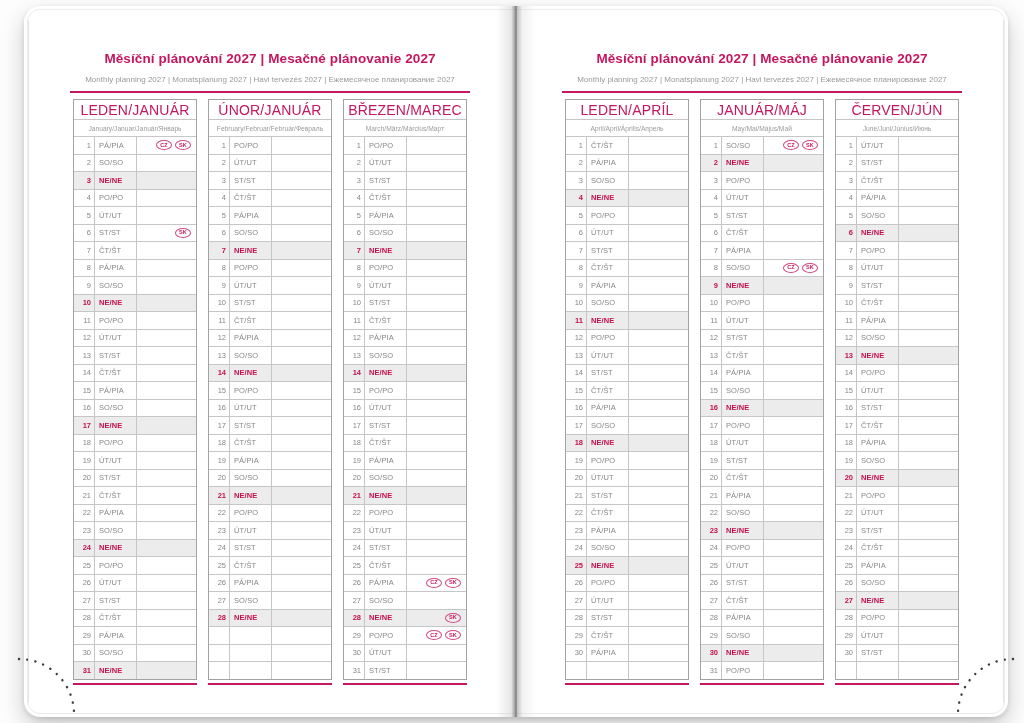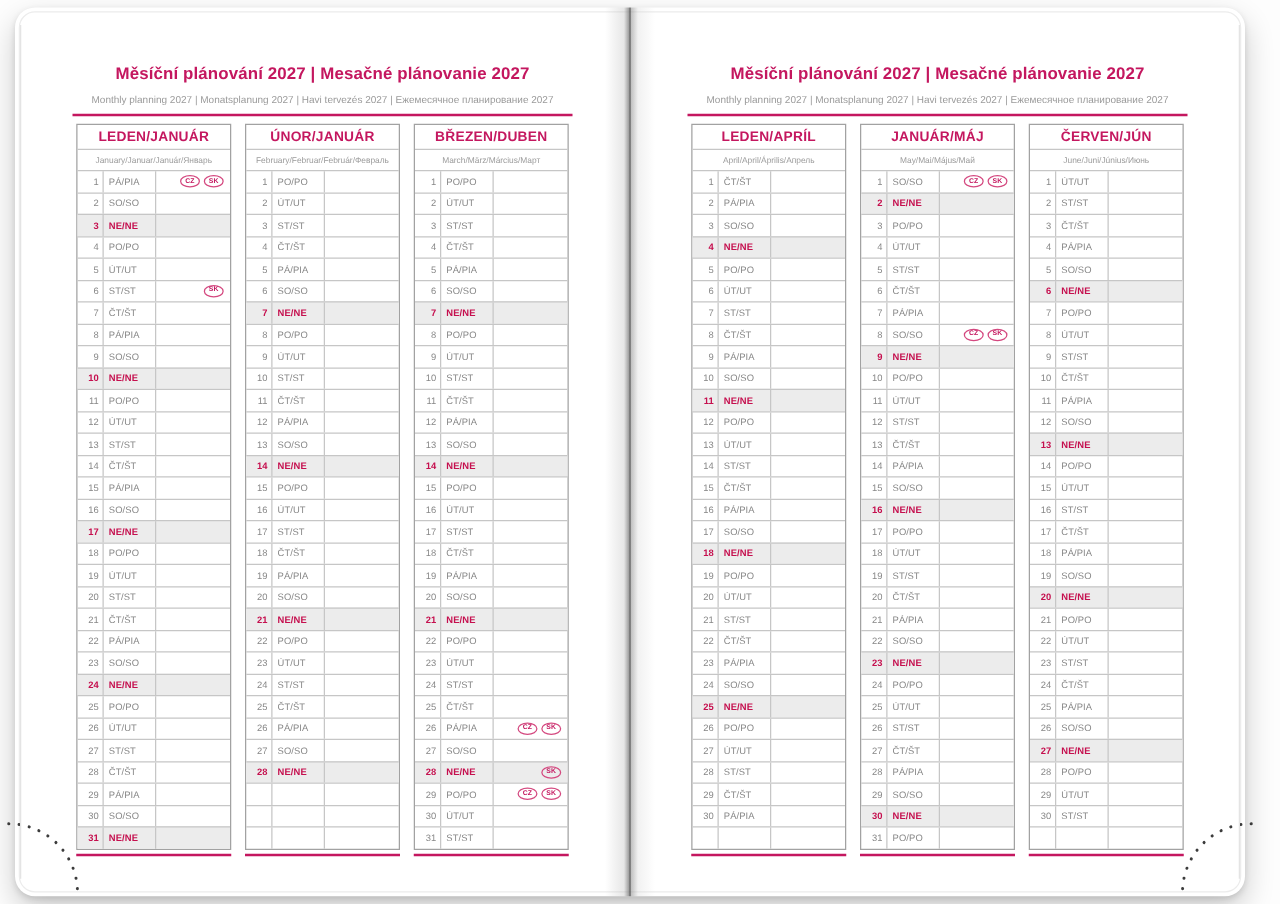--- a/index.html
+++ b/index.html
@@ -3,21 +3,21 @@
 <meta charset="utf-8">
 <style>
   html,body{margin:0;padding:0;}
   body{
     width:1024px;height:723px;overflow:hidden;
     background:#fdfdfd;
     font-family:"Liberation Sans", sans-serif;
     position:relative;
   }
   .book{
-    position:absolute;left:12px;top:6px;width:984px;height:711px;
+    position:absolute;left:24px;top:6px;width:984px;height:711px;
     display:flex;background:#ffffff;border-radius:16px;
     box-shadow:0 10px 24px rgba(0,0,0,0.20), 0 2px 5px rgba(0,0,0,0.12);
   }
   .book::before{ 
     content:"";position:absolute;inset:3px;border:1px solid #ececec;border-radius:13px;pointer-events:none;
   }
   .page{position:relative;width:492px;height:711px;box-sizing:border-box;padding-top:36px;}
   .page.left::after{content:"";position:absolute;left:4px;top:14px;bottom:14px;width:1px;background:#e4e4e4;}
   .page.right::after{content:"";position:absolute;right:4px;top:14px;bottom:14px;width:1px;background:#e4e4e4;}
   .gutter{
@@ -32,21 +32,21 @@
       rgba(210,210,210,0.30) 66%,
       rgba(255,255,255,0) 100%);
   }
   .title{font-size:13.5px;font-weight:bold;color:var(--accent,#c4175f);text-align:center;letter-spacing:0.1px;}
   .subtitle{font-size:8px;color:#9a9a9a;text-align:center;margin-top:4px;}
   .rule{width:400px;height:2px;background:var(--accent,#c4175f);margin:7px auto 0;}
   .months{display:flex;justify-content:center;gap:11px;margin-top:6px;}
   .month-wrap{width:124px;}
   .month{border:1px solid #a2a2a2;background:#fff;box-sizing:border-box;}
   .m-head{height:19px;display:flex;align-items:center;justify-content:center;
-    font-size:11px;font-weight:bold;color:var(--accent,#c4175f);letter-spacing:0.2px;}
+    font-size:14px;font-weight:normal;color:var(--accent,#c4175f);letter-spacing:0.2px;}
   .m-sub{height:16px;display:flex;align-items:center;justify-content:center;
     border-top:1px solid var(--grid,#c6c6c6);font-size:6.7px;color:#9b9b9b;}
   .row{display:grid;grid-template-columns:21px 42px 1fr;height:17.5px;box-sizing:border-box;
     border-top:1px solid var(--grid,#c6c6c6);}
   .c-num{display:flex;align-items:center;justify-content:flex-end;padding-right:3px;
     border-right:1px solid var(--grid,#c6c6c6);font-size:7.5px;color:#878787;}
   .c-dow{display:flex;align-items:center;padding-left:4px;
     border-right:1px solid var(--grid,#c6c6c6);font-size:7.5px;color:#878787;letter-spacing:0.1px;}
   .c-note{display:flex;align-items:center;justify-content:flex-end;gap:3px;padding-right:5px;}
   .row.sunday{background:var(--sunday-bg,#ececec);}
@@ -395,21 +395,21 @@
             <div class="row empty">
               <span class="c-num"></span>
               <span class="c-dow"></span>
               <span class="c-note"></span>
             </div>
           </div>
           <div class="m-underline"></div>
         </div>
         <div class="month-wrap">
           <div class="month">
-            <div class="m-head">BŘEZEN/DUBEN</div>
+            <div class="m-head">BŘEZEN/MAREC</div>
             <div class="m-sub">March/März/Március/Март</div>
             <div class="row">
               <span class="c-num">1</span>
               <span class="c-dow">PO/PO</span>
               <span class="c-note"></span>
             </div>
             <div class="row">
               <span class="c-num">2</span>
               <span class="c-dow">ÚT/UT</span>
               <span class="c-note"></span>

